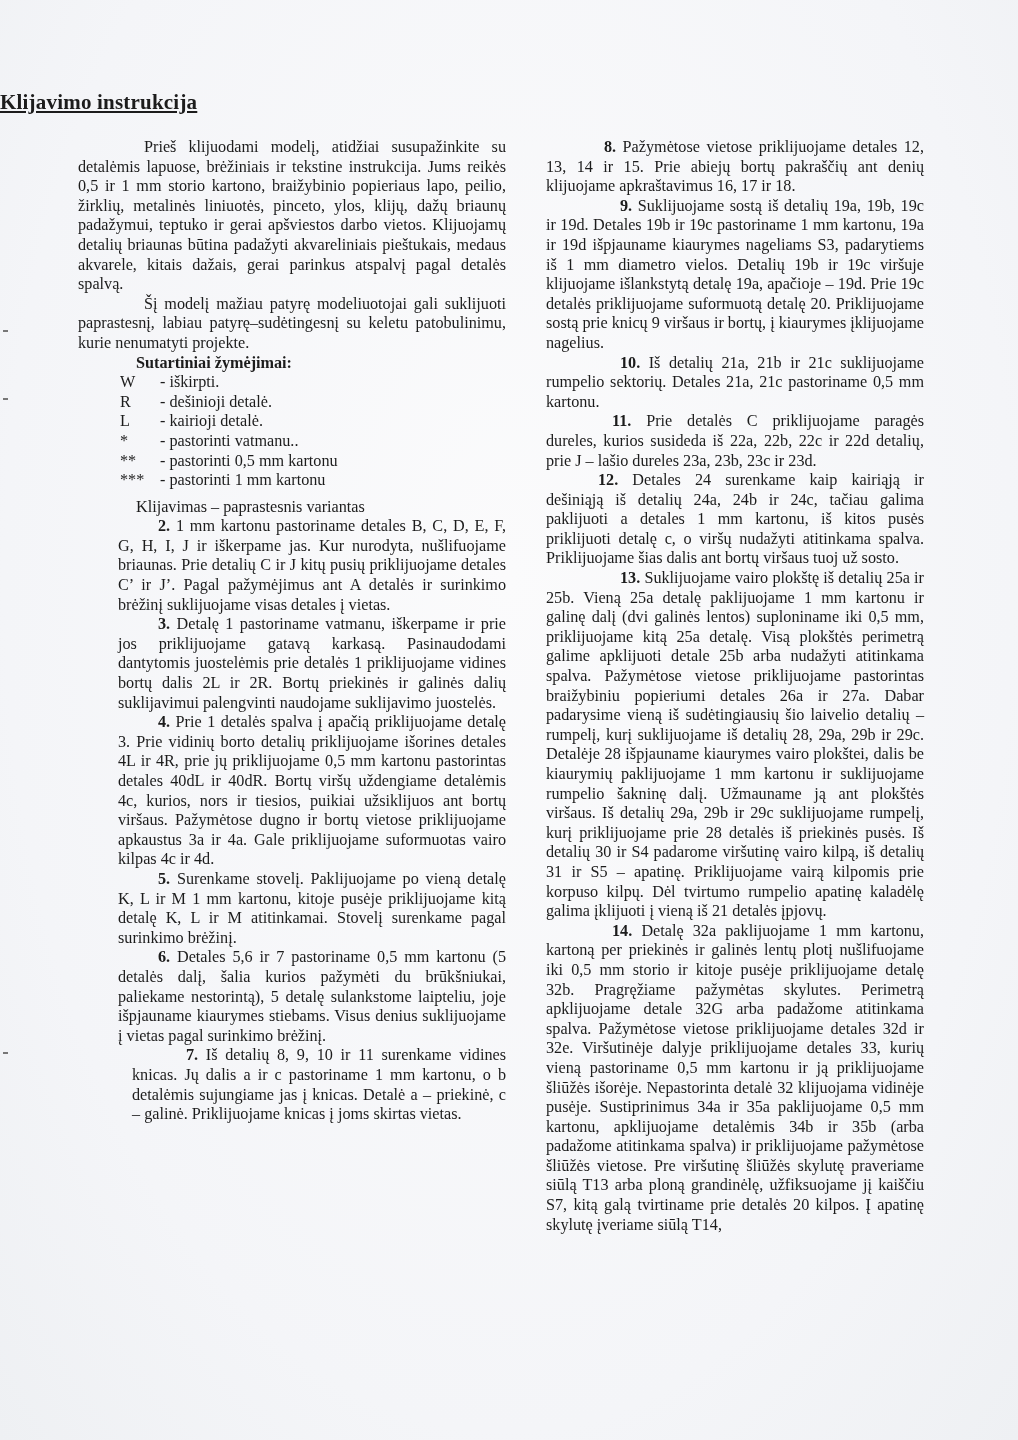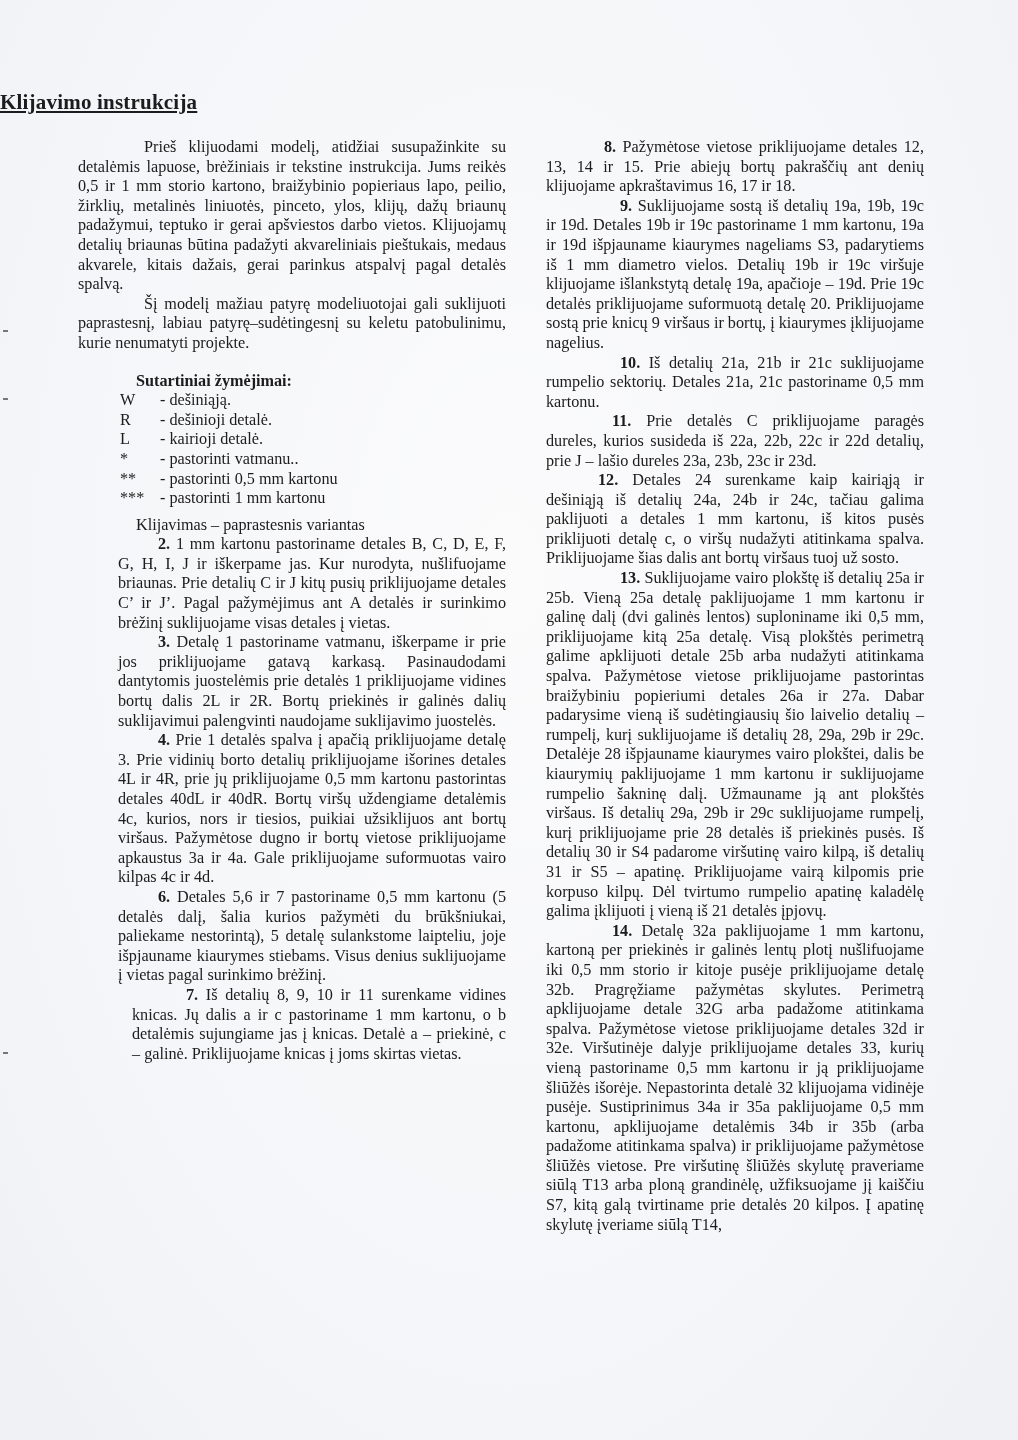--- a/index.html
+++ b/index.html
@@ -25,21 +25,21 @@
       position: absolute; top: 138px;
       font-size: 16.2px; line-height: 19.6px;
       text-align: justify;
     }
     .col.left { left: 78px; width: 428px; }
     .col.right { left: 546px; width: 378px; }
     .col.left .numbered { margin-left: 40px; }
     p { margin: 0; font-family: Liberation Serif, serif; }
     .indent-big { text-indent: 66px; }
     .sub-head {
-      font-weight: bold; margin-top: 18px; margin-left: 58px; font-size: 16.2px;
+      font-weight: bold; margin-left: 58px; font-size: 16.2px;
     }
     .legend { margin-left: 42px; }
     .legend-row { display: flex; line-height: 19.6px; }
     .legend-key { width: 40px; }
     .section-head { font-weight: normal; margin-top: 7px; margin-left: 58px; }
     .num { font-weight: bold; }
     .step { text-indent: 40px; }
     .step.w7 { margin-left: 14px; text-indent: 54px; }
     .step.r-indent { text-indent: 52px; }
     .step.r-indent2 { text-indent: 66px; }
@@ -61,21 +61,21 @@
   <div class="margin-mark" style="left:3px; top:1052px;"></div>
 
   <div class="col left">
     <p class="indent-big">Prieš klijuodami modelį, atidžiai susupažinkite su detalėmis lapuose, brėžiniais ir tekstine instrukcija. Jums reikės 0,5 ir 1 mm storio kartono, braižybinio popieriaus lapo, peilio, žirklių, metalinės liniuotės, pinceto, ylos, klijų, dažų briaunų padažymui, teptuko ir gerai apšviestos darbo vietos. Klijuojamų detalių briaunas būtina padažyti akvareliniais pieštukais, medaus akvarele, kitais dažais, gerai parinkus atspalvį pagal detalės spalvą.</p>
     <p class="indent-big">Šį modelį mažiau patyrę modeliuotojai gali suklijuoti paprastesnį, labiau patyrę–sudėtingesnį su keletu patobulinimu, kurie nenumatyti projekte.</p>
 
     <div class="sub-head">Sutartiniai žymėjimai:</div>
     <div class="legend">
       <div class="legend-row">
         <span class="legend-key">W</span>
-        <span>- dešiniąją.</span>
+        <span>- iškirpti.</span>
       </div>
       <div class="legend-row">
         <span class="legend-key">R</span>
         <span>- dešinioji detalė.</span>
       </div>
       <div class="legend-row">
         <span class="legend-key">L</span>
         <span>- kairioji detalė.</span>
       </div>
       <div class="legend-row">
@@ -91,20 +91,21 @@
         <span>- pastorinti 1 mm kartonu</span>
       </div>
     </div>
 
     <div class="section-head">Klijavimas – paprastesnis variantas</div>
 
     <div class="numbered">
       <p class="step"><span class="num">2.</span><span> 1 mm kartonu pastoriname detales B, C, D, E, F, G, H, I, J ir iškerpame jas. Kur nurodyta, nušlifuojame briaunas. Prie detalių C ir J kitų pusių priklijuojame detales C’ ir J’. Pagal pažymėjimus ant A detalės ir surinkimo brėžinį suklijuojame visas detales į vietas.</span></p>
       <p class="step"><span class="num">3.</span><span> Detalę 1 pastoriname vatmanu, iškerpame ir prie jos priklijuojame gatavą karkasą. Pasinaudodami dantytomis juostelėmis prie detalės 1 priklijuojame vidines bortų dalis 2L ir 2R. Bortų priekinės ir galinės dalių suklijavimui palengvinti naudojame suklijavimo juostelės.</span></p>
       <p class="step"><span class="num">4.</span><span> Prie 1 detalės spalva į apačią priklijuojame detalę 3. Prie vidinių borto detalių priklijuojame išorines detales 4L ir 4R, prie jų priklijuojame 0,5 mm kartonu pastorintas detales 40dL ir 40dR. Bortų viršų uždengiame detalėmis 4c, kurios, nors ir tiesios, puikiai užsiklijuos ant bortų viršaus. Pažymėtose dugno ir bortų vietose priklijuojame apkaustus 3a ir 4a. Gale priklijuojame suformuotas vairo kilpas 4c ir 4d.</span></p>
+      <p class="step"><span class="num">5.</span><span> Surenkame stovelį. Paklijuojame po vieną detalę K, L ir M 1 mm kartonu, kitoje pusėje priklijuojame kitą detalę K, L ir M atitinkamai. Stovelį surenkame pagal surinkimo brėžinį.</span></p>
       <p class="step"><span class="num">6.</span><span> Detales 5,6 ir 7 pastoriname 0,5 mm kartonu (5 detalės dalį, šalia kurios pažymėti du brūkšniukai, paliekame nestorintą), 5 detalę sulankstome laipteliu, joje išpjauname kiaurymes stiebams. Visus denius suklijuojame į vietas pagal surinkimo brėžinį.</span></p>
       <p class="step w7"><span class="num">7.</span><span> Iš detalių 8, 9, 10 ir 11 surenkame vidines knicas. Jų dalis a ir c pastoriname 1 mm kartonu, o b detalėmis sujungiame jas į knicas. Detalė a – priekinė, c – galinė. Priklijuojame knicas į joms skirtas vietas.</span></p>
     </div>
   </div>
 
   <div class="col right">
     <p class="step r-indent4"><span class="num">8.</span><span> Pažymėtose vietose priklijuojame detales 12, 13, 14 ir 15. Prie abiejų bortų pakraščių ant denių klijuojame apkraštavimus 16, 17 ir 18.</span></p>
     <p class="step r-indent3"><span class="num">9.</span><span> Suklijuojame sostą iš detalių 19a, 19b, 19c ir 19d. Detales 19b ir 19c pastoriname 1 mm kartonu, 19a ir 19d išpjauname kiaurymes nageliams S3, padarytiems iš 1 mm diametro vielos. Detalių 19b ir 19c viršuje klijuojame išlankstytą detalę 19a, apačioje – 19d. Prie 19c detalės priklijuojame suformuotą detalę 20. Priklijuojame sostą prie knicų 9 viršaus ir bortų, į kiaurymes įklijuojame nagelius.</span></p>
     <p class="step r-indent3"><span class="num">10.</span><span> Iš detalių 21a, 21b ir 21c suklijuojame rumpelio sektorių. Detales 21a, 21c pastoriname 0,5 mm kartonu.</span></p>
     <p class="step r-indent2"><span class="num">11.</span><span> Prie detalės C priklijuojame paragės dureles, kurios susideda iš 22a, 22b, 22c ir 22d detalių, prie J – lašio dureles 23a, 23b, 23c ir 23d.</span></p>

